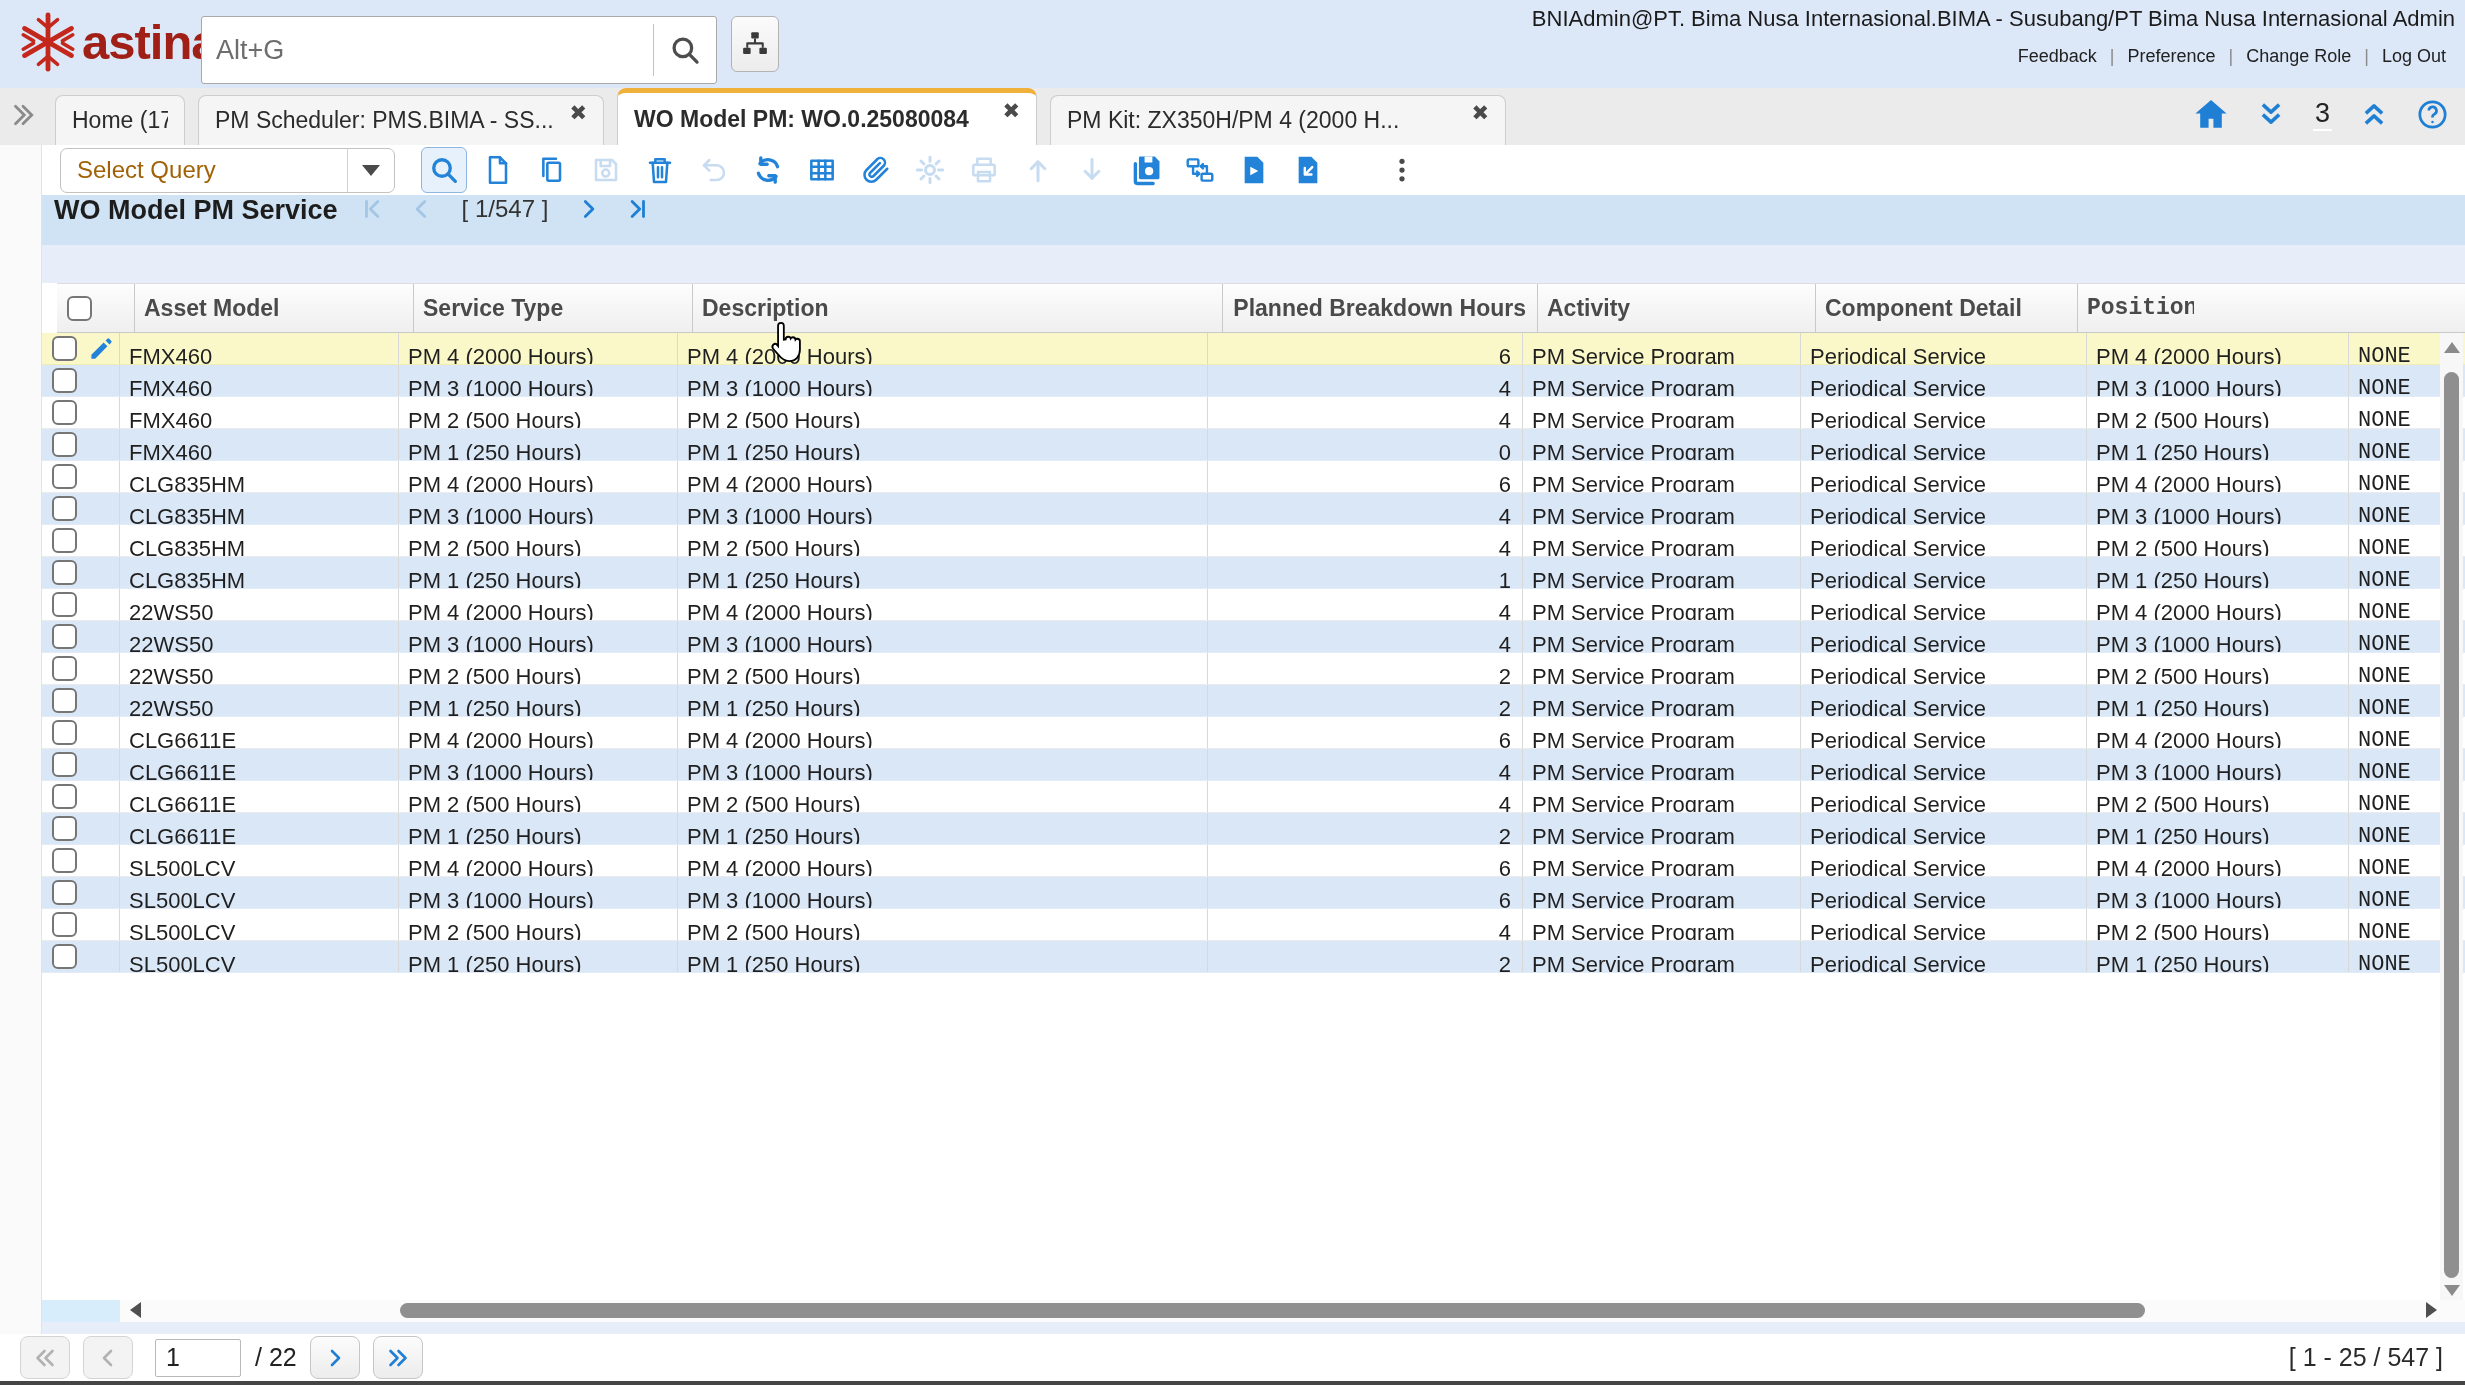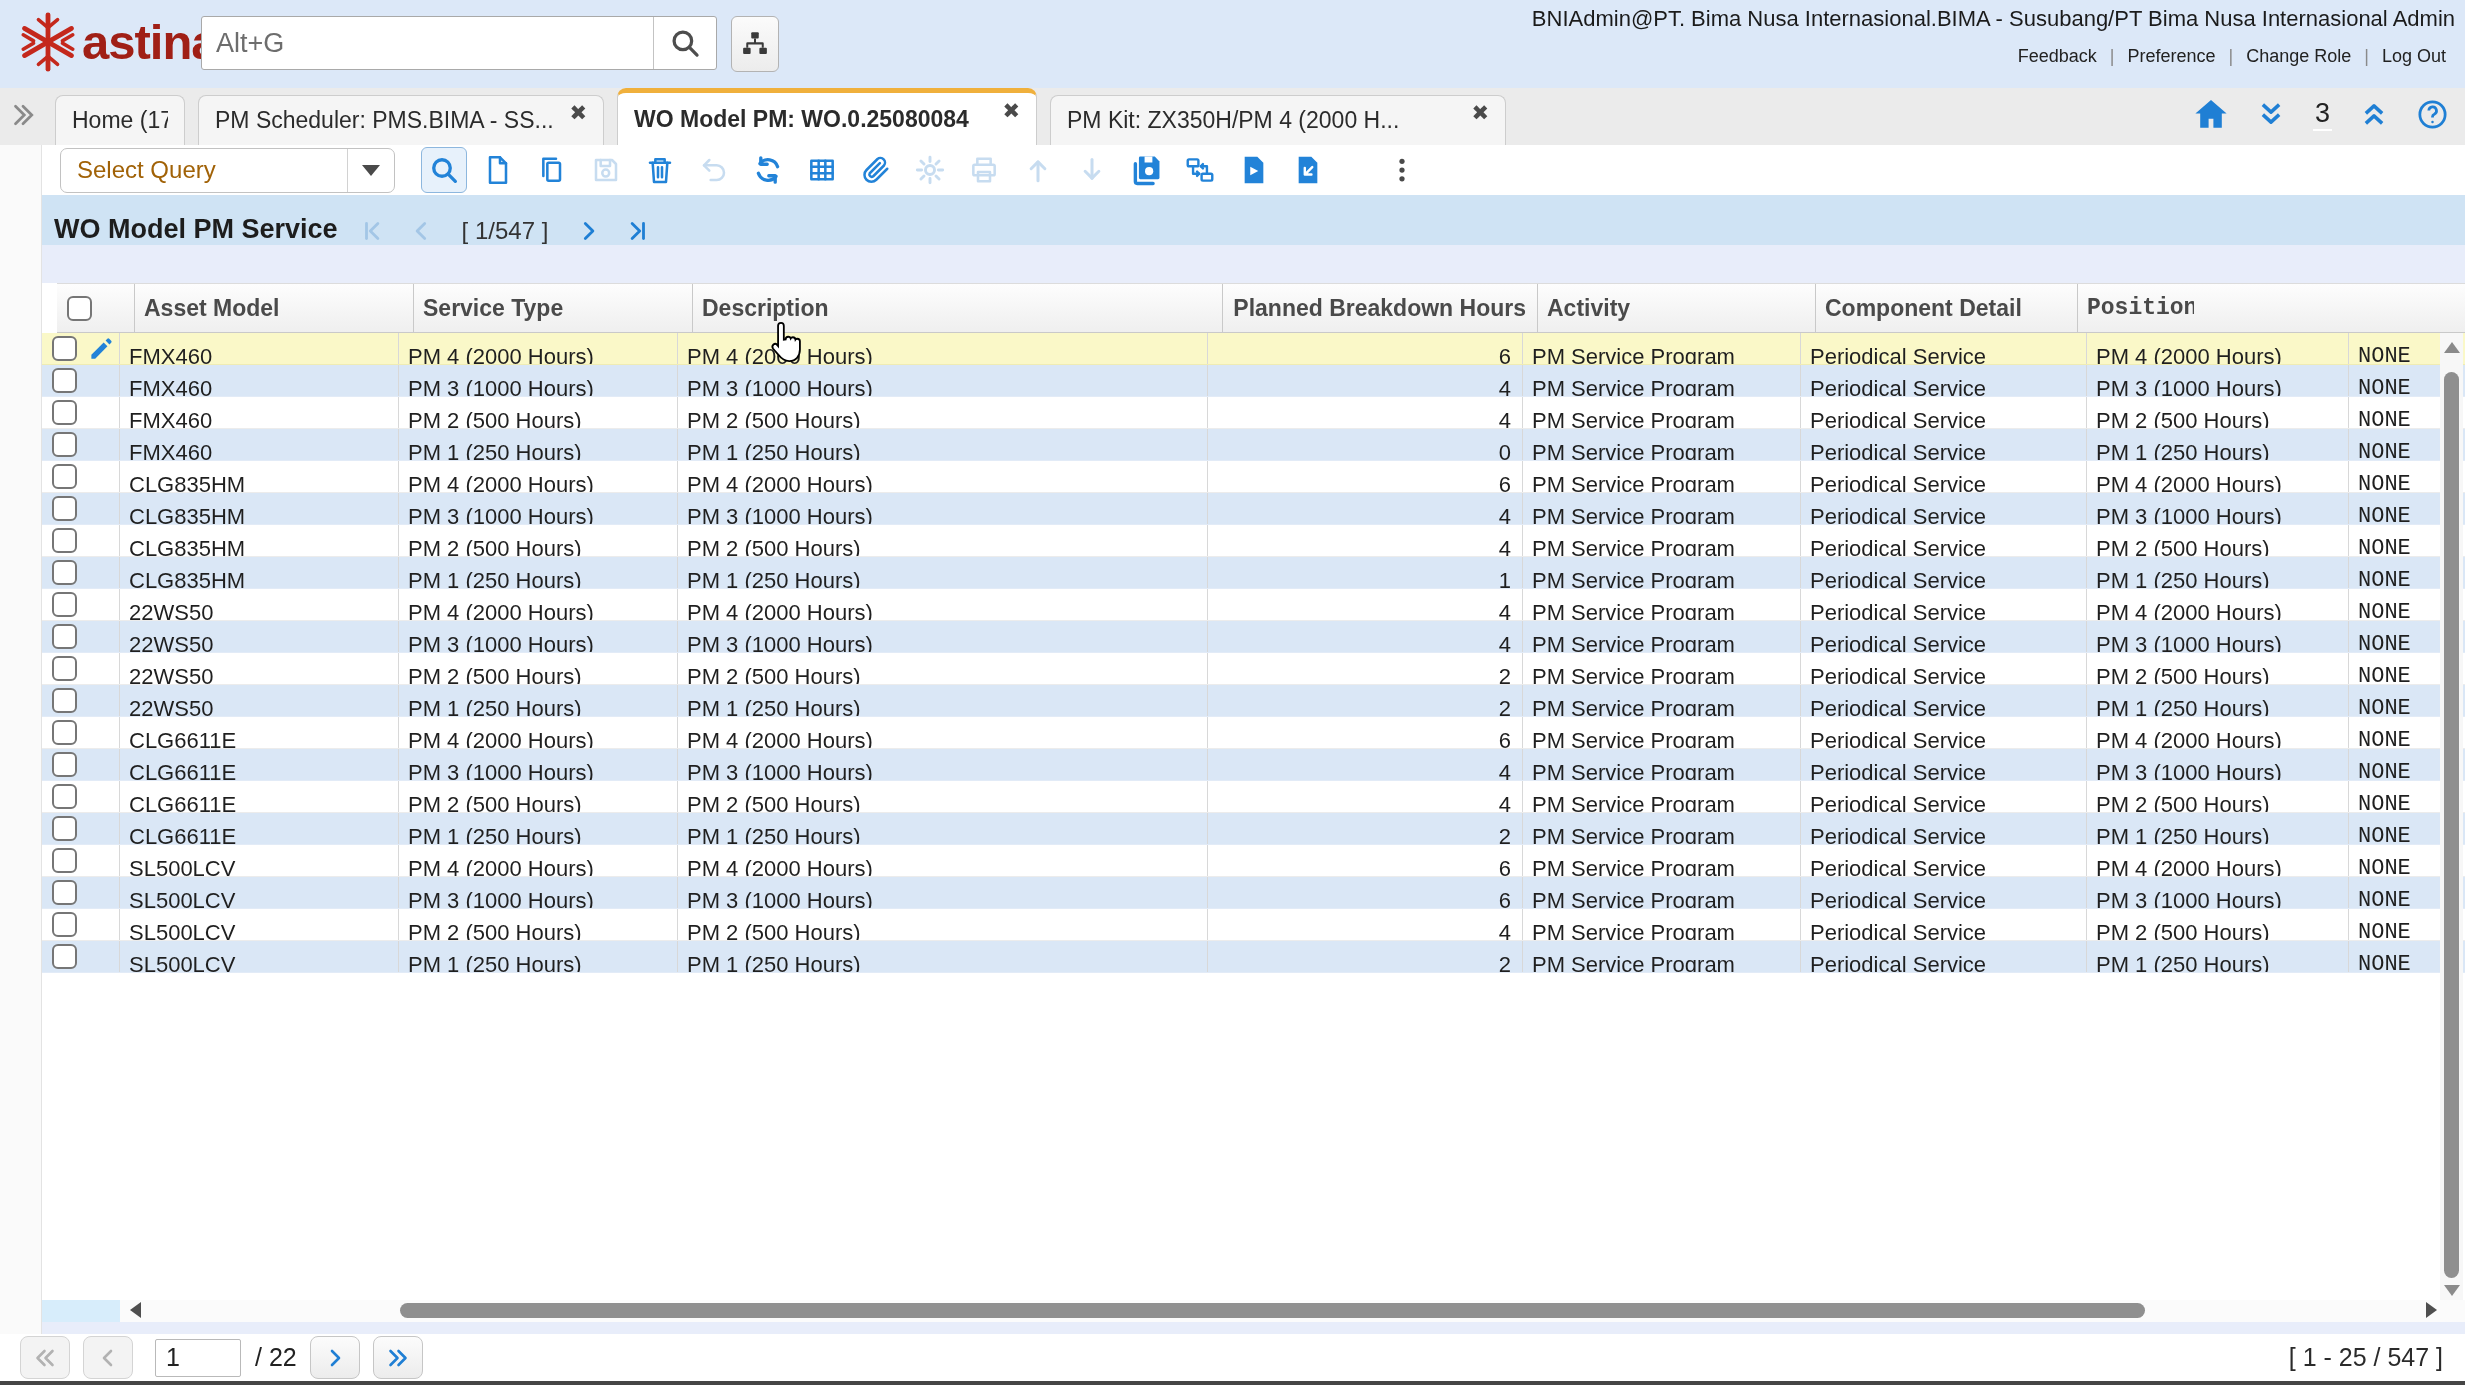--- a/index.html
+++ b/index.html
@@ -4,21 +4,21 @@
 <style>
   html,body{margin:0;padding:0;background:#fff;}
   #root{position:relative;width:2465px;height:1385px;overflow:hidden;
         font-family:"Liberation Sans","DejaVu Sans",sans-serif;color:#222;background:#fff;}
   svg{display:block;}
 
   
   .topbar{position:absolute;left:0;top:0;width:2465px;height:88px;background:#dce8f8;}
   .brand{position:absolute;left:16px;top:10px;display:flex;align-items:center;}
   .brand-text{font-size:49px;font-weight:bold;color:#a01f16;letter-spacing:-1px;margin-left:2px;}
-  .searchwrap{position:absolute;left:201px;top:16px;width:516px;height:54px;background:#fff;
+  .searchwrap{position:absolute;left:201px;top:16px;width:516px;height:68px;background:#fff;
       border:1px solid #a9a9a9;border-radius:3px;display:flex;align-items:center;box-sizing:border-box;}
   .searchwrap input{flex:1;border:none;outline:none;font-size:27px;color:#444;padding:0 0 0 14px;
       font-family:inherit;background:transparent;}
   .searchwrap input::placeholder{color:#6d6d6d;}
   .search-divider{width:1px;height:52px;background:#c3c3c3;}
   .search-btn{width:62px;height:52px;display:flex;align-items:center;justify-content:center;color:#555;cursor:pointer;}
   .sitemap-btn{position:absolute;left:731px;top:16px;width:46px;height:54px;border:1px solid #b3b3b3;
       border-radius:6px;background:linear-gradient(#fbfbfb,#ececec);display:flex;align-items:center;justify-content:center;}
   .session{position:absolute;right:10px;top:6px;font-size:22px;color:#1b1b1b;}
   .toplinks{position:absolute;right:6px;top:46px;display:flex;align-items:center;font-size:18px;color:#222;}
@@ -49,21 +49,21 @@
   .caret-down{width:0;height:0;border-left:9px solid transparent;border-right:9px solid transparent;border-top:11px solid #4a4a4a;}
   .tbtns{display:flex;align-items:center;gap:8px;margin-left:26px;}
   .tbtn{width:46px;height:46px;display:flex;align-items:center;justify-content:center;color:#2283d8;
       border-radius:6px;cursor:pointer;}
   .tbtn.boxed{background:#e7f1fb;border:1px solid #8db7de;box-sizing:border-box;}
   .tbtn.disabled{color:#c7dcf0;cursor:default;}
   .tbtn.dark{color:#4a4a4a;margin-left:40px;}
 
   
   .titleband{position:absolute;left:42px;top:195px;width:2423px;height:50px;background:#cfe3f4;
-      display:flex;align-items:flex-end;}
+      display:flex;align-items:flex-start;}
   .panel-title{font-size:27px;font-weight:bold;color:#1d1d1d;margin-left:12px;}
   .pnav{display:flex;align-items:center;gap:23px;margin-left:22px;}
   .pnav .nbtn{color:#1f7fd4;cursor:pointer;}
   .pnav .nbtn.disabled{color:#a3c6e6;cursor:default;}
   .pnav .ptext{font-size:24px;color:#333;margin:0 4px;}
 
   .subband{position:absolute;left:42px;top:245px;width:2423px;height:38px;background:#e8edfa;}
 
   
   .thead{position:absolute;left:57px;top:283px;width:2423px;height:50px;display:flex;

